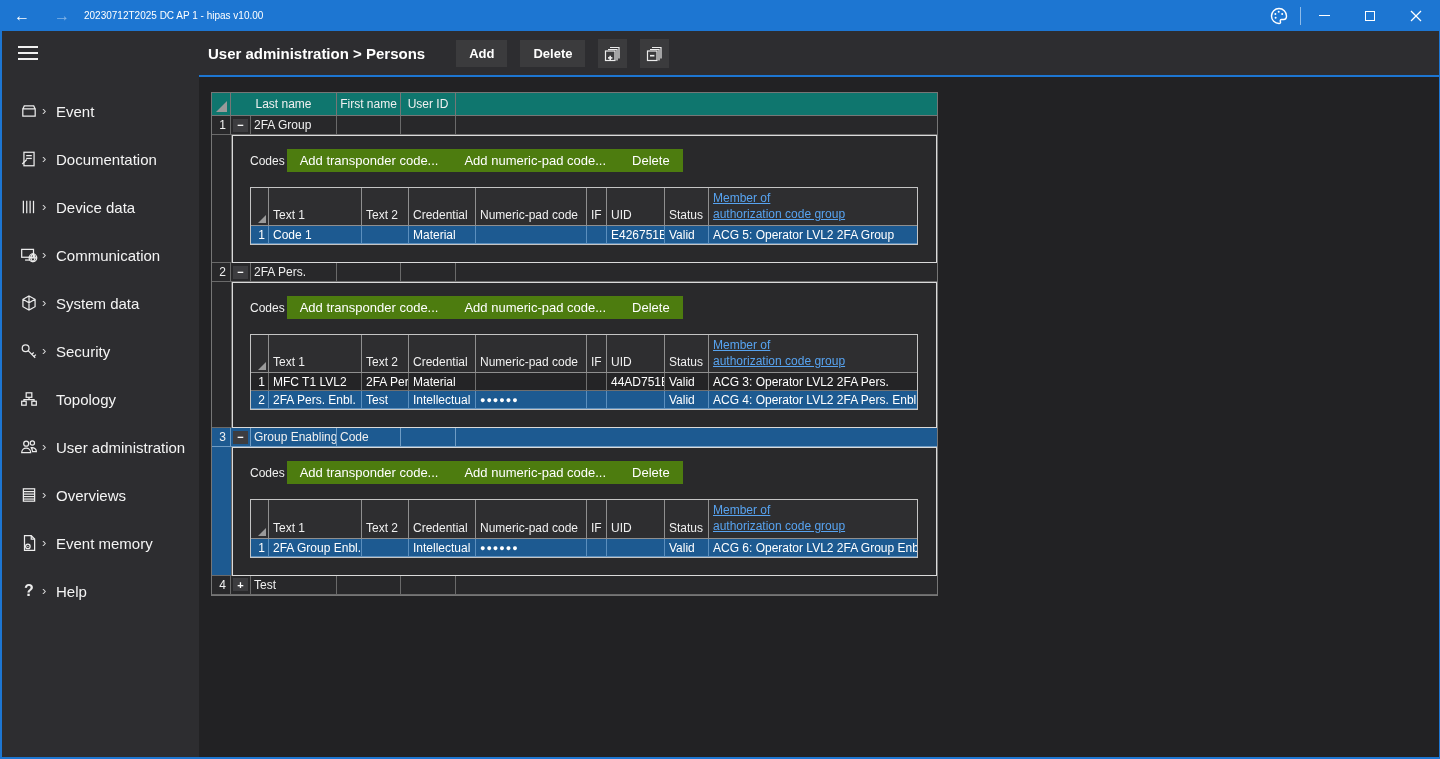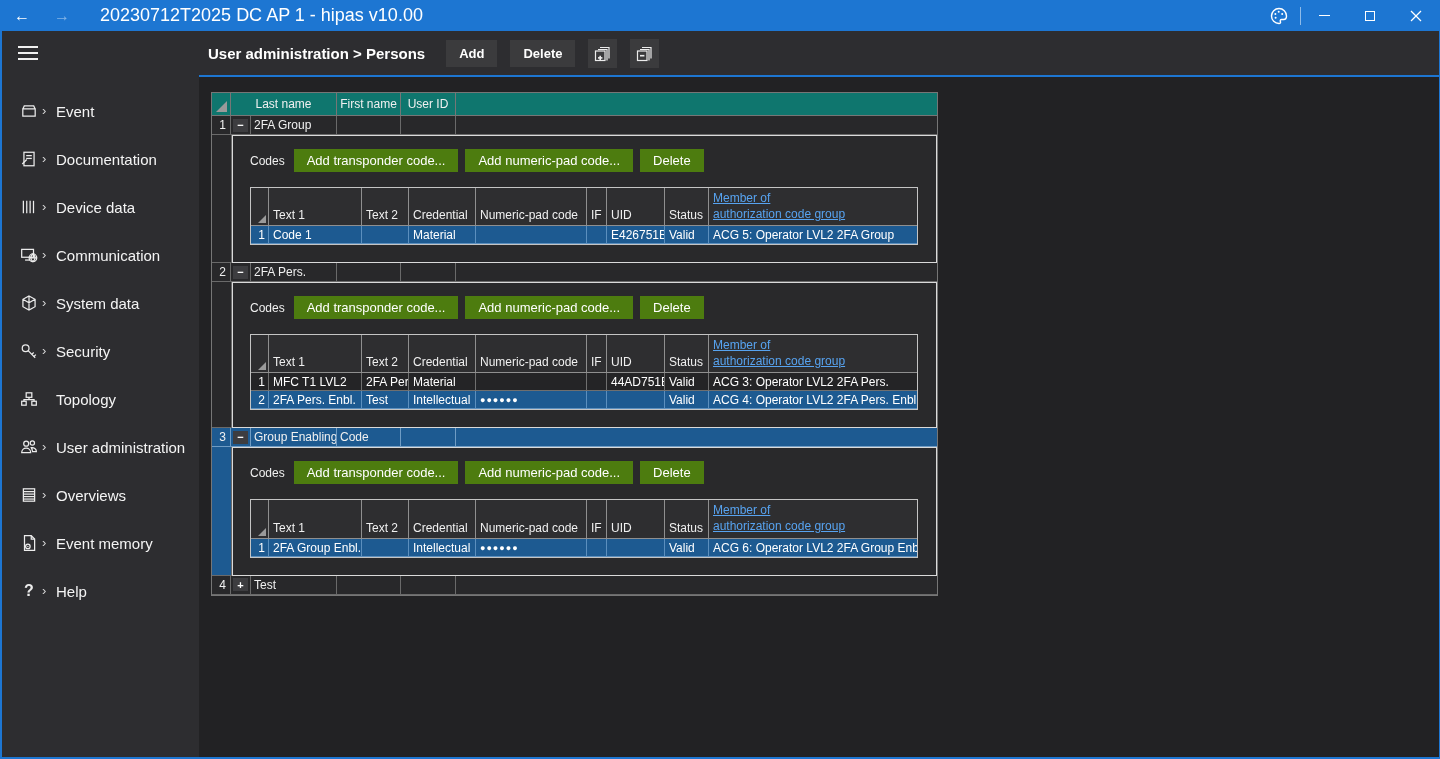--- a/index.html
+++ b/index.html
@@ -14,21 +14,21 @@
   }
 
   
   .titlebar {
     height:31px; background:#1d76d2;
     display:flex; align-items:center;
     position:relative;
   }
   .nav-arrow { width:40px; text-align:center; font-size:16px; color:#fff; cursor:default; }
   .nav-arrow.disabled { color:rgba(255,255,255,.45); }
-  .win-title { font-size:18px; color:#fff; margin-left:18px; white-space:nowrap; }
+  .win-title { font-size:10px; color:#fff; margin-left:2px; white-space:nowrap; }
   .search-box {
     position:absolute; left:880px; top:4px; width:368px; height:23px;
     background:#333336; border:1px solid #a6a6a6; color:#c9c9c9;
     font-family:"Liberation Sans", sans-serif; font-size:13px; padding:0 8px; outline:none;
   }
   .search-box::placeholder { color:#b9b9b9; }
   .tb-right { position:absolute; right:0; top:0; height:31px; display:flex; align-items:center; }
   .palette-btn { width:42px; height:31px; display:flex; align-items:center; justify-content:center; }
   .tb-divider { width:1px; height:18px; background:rgba(255,255,255,.5); }
   .win-btn { width:46px; height:31px; display:flex; align-items:center; justify-content:center; }
@@ -46,21 +46,21 @@
   .nav-item svg { stroke:#ececec; fill:none; stroke-width:1.1; }
   .nav-chev { color:#d8d8d8; font-size:13px; width:10px; margin:0 4px 0 2px; line-height:20px; }
   .nav-label { font-size:15px; color:#f4f4f4; white-space:nowrap; }
   .qmark { font-size:16px; font-weight:bold; color:#ececec; }
 
   .content { flex:1; display:flex; flex-direction:column; }
   .toolbar {
     height:46px; background:#2d2d30; border-bottom:2px solid #1d76d2;
     display:flex; align-items:center; padding-left:9px; gap:13px;
   }
-  .breadcrumb { font-size:15px; font-weight:bold; color:#fff; margin-right:8px; white-space:nowrap; }
+  .breadcrumb { font-size:15px; font-weight:bold; color:#fff; margin-right:18px; white-space:nowrap; }
   .tbtn {
     background:#3b3b3d; border:none; color:#fff; font-family:"Liberation Sans",sans-serif;
     font-size:13px; font-weight:bold; padding:6px 13px; cursor:pointer;
   }
   .ibtn { width:29px; height:29px; background:#3b3b3d; border:none; display:flex; align-items:center; justify-content:center; cursor:pointer; }
 
   .workspace { flex:1; background:#222224; position:relative; overflow:hidden; }
 
   
   .ptable { position:absolute; left:12px; top:15px; width:727px; border:1px solid #767676; font-size:12px; }
@@ -92,21 +92,21 @@
   .prow.selected .expbtn { background:#3d3d40; }
 
   .panelrow { display:flex; }
   .panelrow .gutter { width:20px; flex:none; background:#28282a;
     border-right:1px solid #6a6a6a; border-bottom:1px solid #6a6a6a; }
   .panelrow .gutter.selected { background:#1d5a91; }
   .panel {
     flex:1; background:#29292b; border:1px solid #dadada;
     padding:13px 16px 17px 17px; min-width:0;
   }
-  .codes-bar { display:flex; align-items:center; gap:7px; }
+  .codes-bar { display:flex; align-items:center; }
   .codes-label { font-size:12px; color:#f0f0f0; margin-right:2px; }
   .pbtn {
     background:#4d7c0f; border:none; color:#fff; font-family:"Liberation Sans",sans-serif;
     font-size:13px; padding:4px 13px; cursor:pointer; white-space:nowrap;
   }
 
   
   .ctable {
     margin-top:15px; width:668px; border:1px solid #c4c4c4;
     display:grid; grid-template-columns:18px 93px 47px 67px 111px 20px 58px 44px 1fr;

